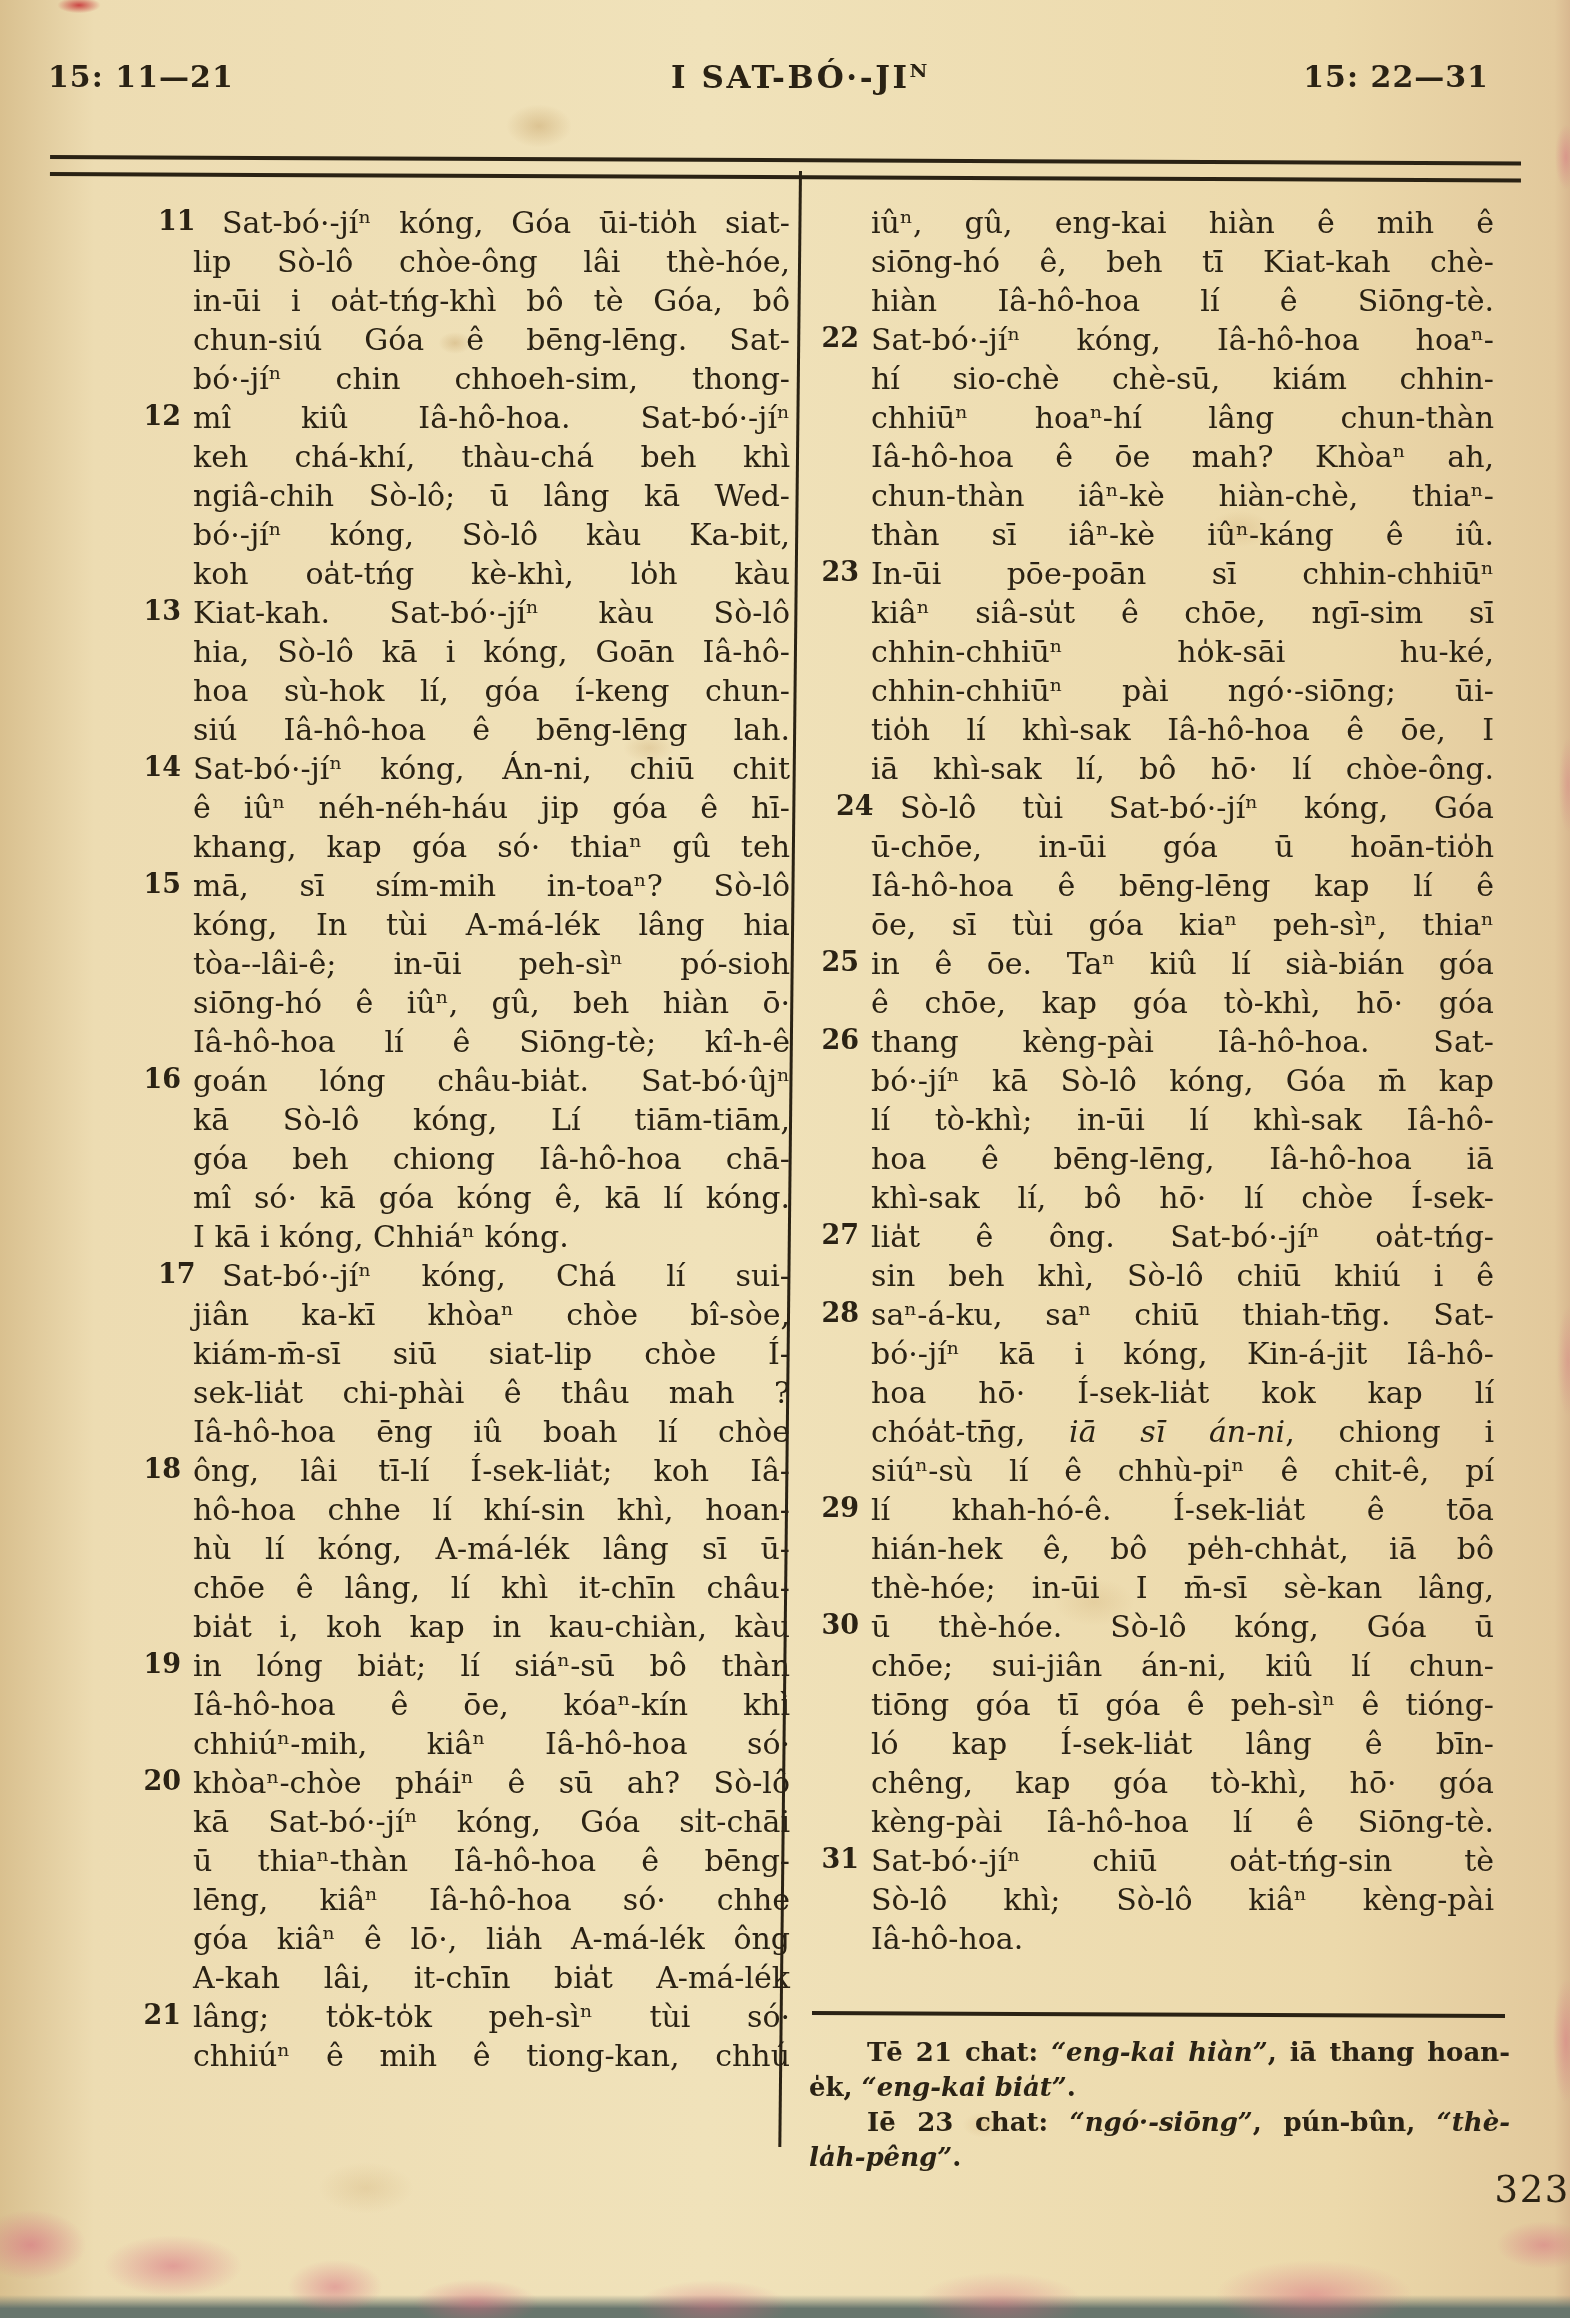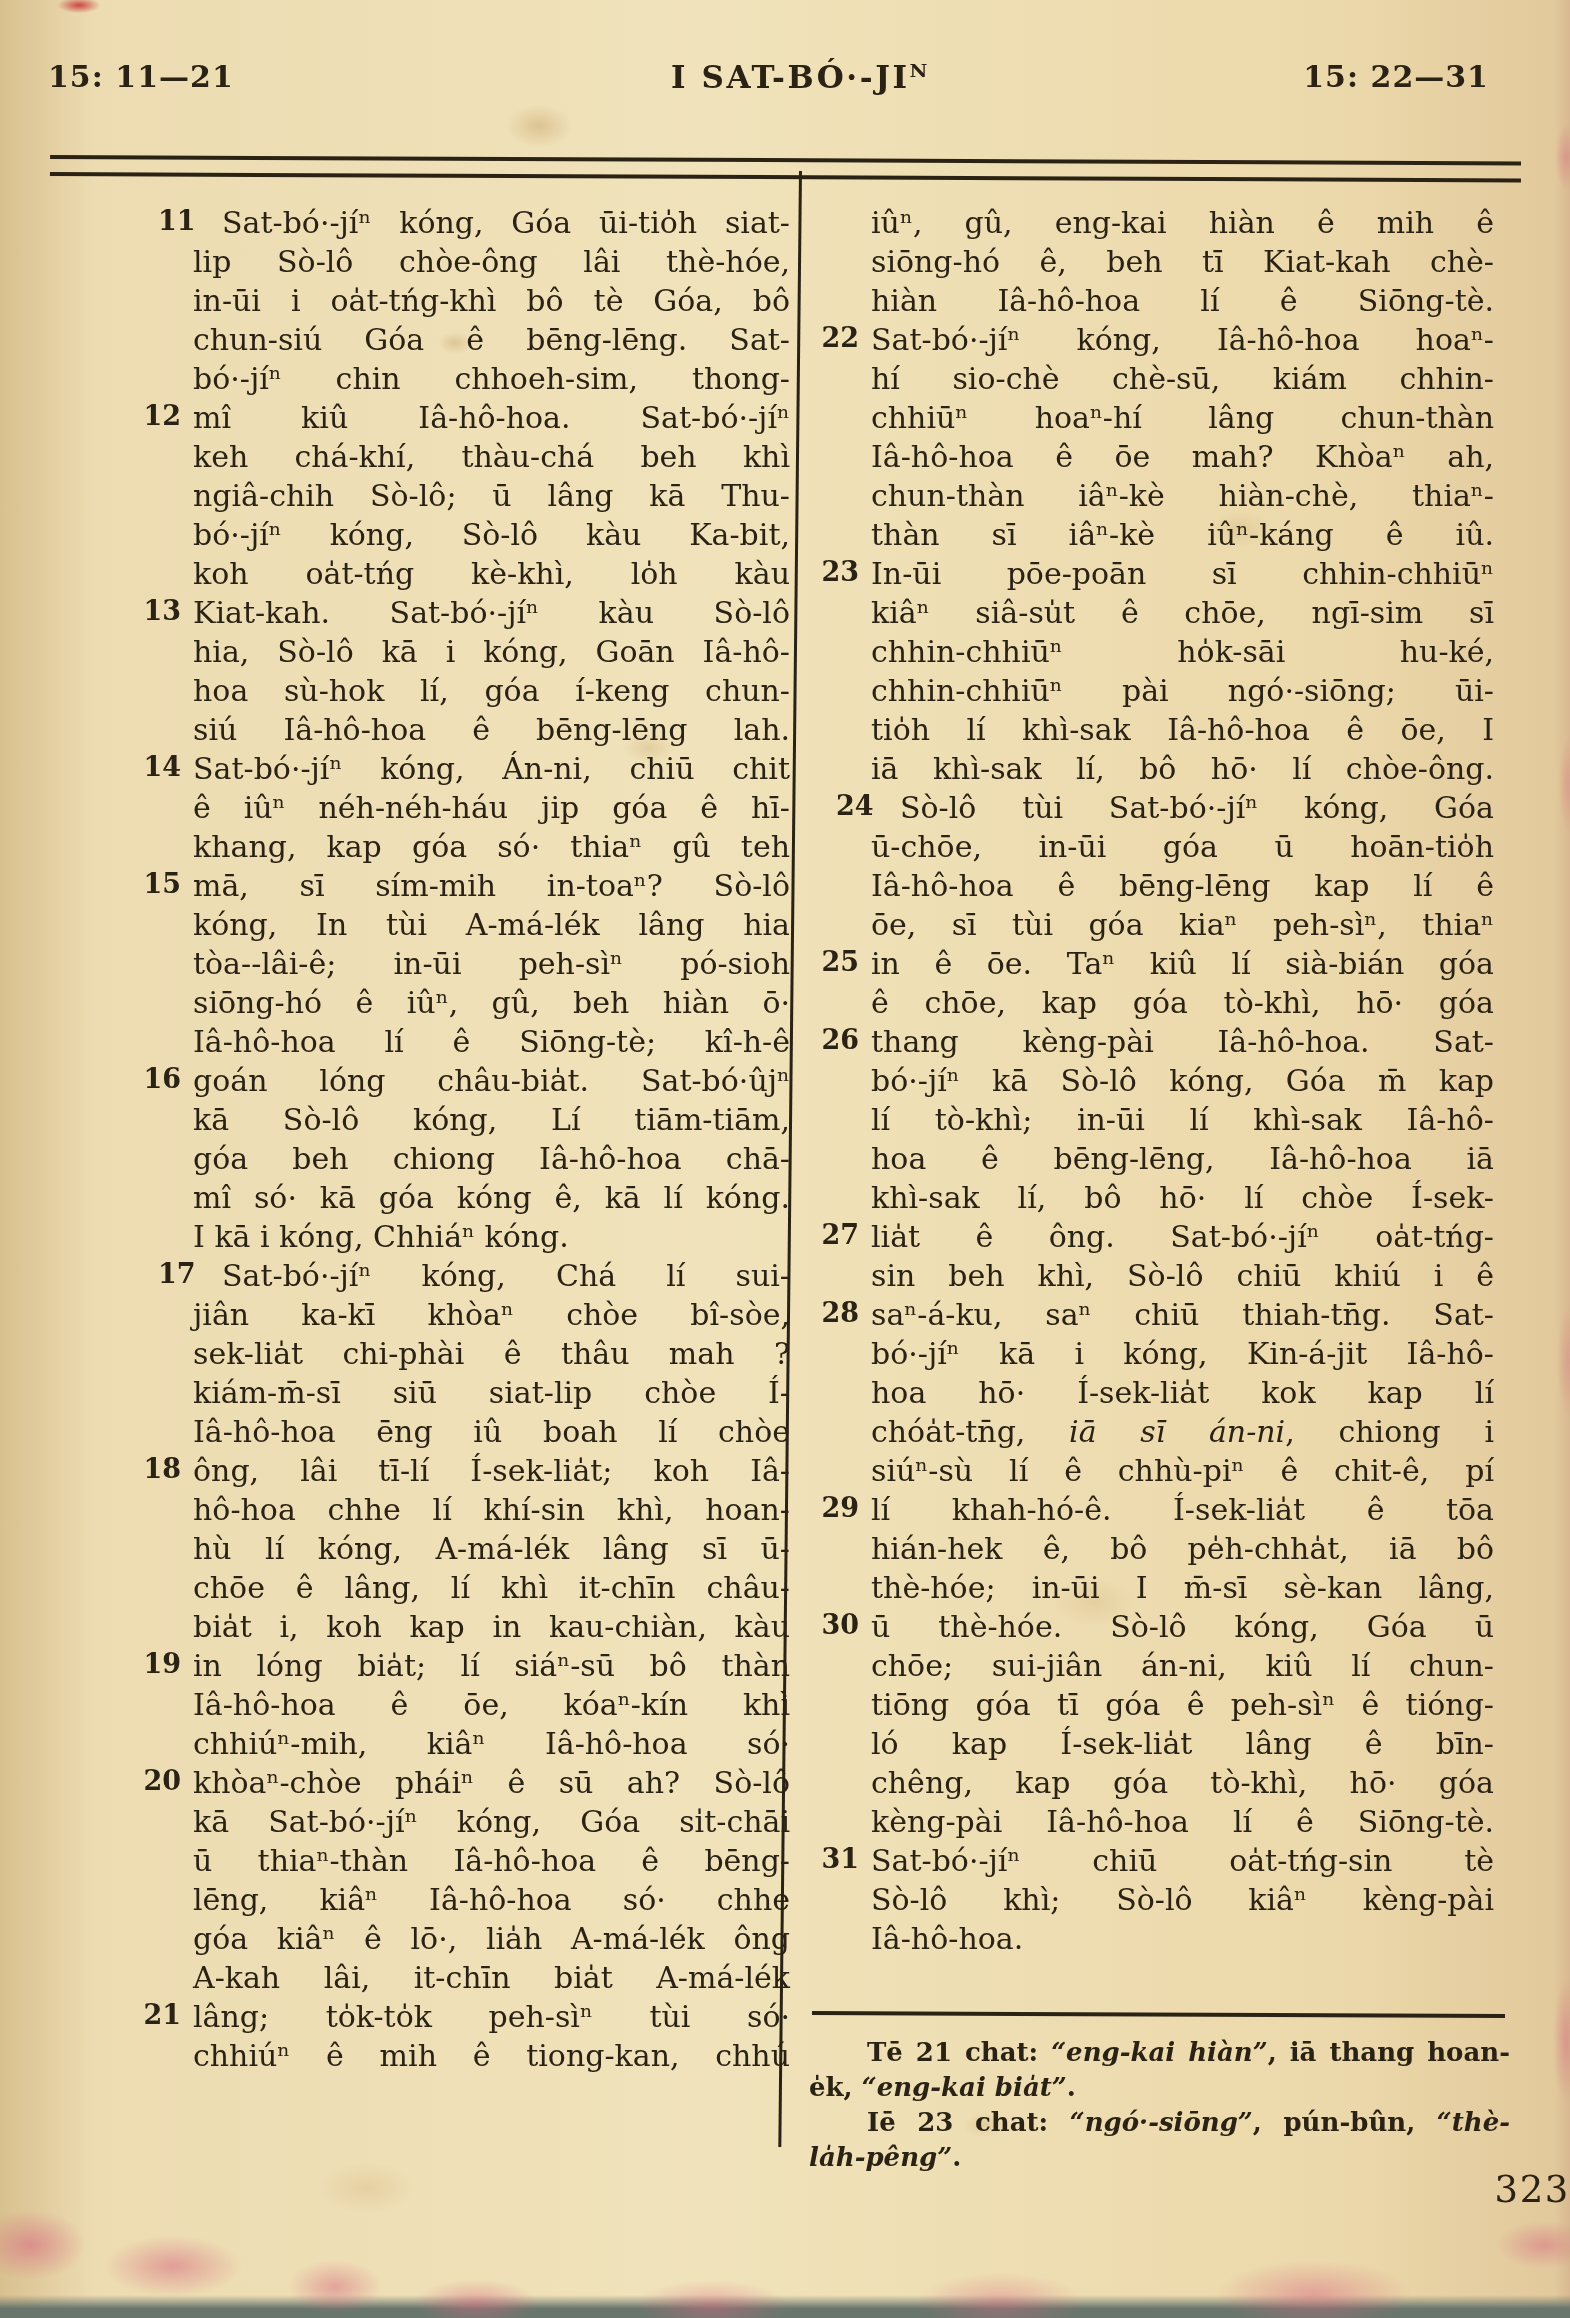--- a/index.html
+++ b/index.html
@@ -99,21 +99,21 @@
   <div class="divider"></div>
 
   <div class="col col-left" id="left-column">
       <div class="line indent"><span class="vnum">11</span><span>Sat-bó·-jíⁿ kóng, Góa ūi-tio̍h siat-</span></div>
       <div class="line"><span>lip Sò-lô chòe-ông lâi thè-hóe,</span></div>
       <div class="line"><span>in-ūi i oa̍t-tńg-khì bô tè Góa, bô</span></div>
       <div class="line"><span>chun-siú Góa ê bēng-lēng.  Sat-</span></div>
       <div class="line"><span>bó·-jíⁿ chin chhoeh-sim, thong-</span></div>
       <div class="line"><span class="vnum">12</span><span>mî kiû Iâ-hô-hoa.  Sat-bó·-jíⁿ</span></div>
       <div class="line"><span>keh chá-khí, thàu-chá beh khì</span></div>
-      <div class="line"><span>ngiâ-chih Sò-lô; ū lâng kā Thu-</span></div>
+      <div class="line"><span>ngiâ-chih Sò-lô; ū lâng kā Wed-</span></div>
       <div class="line"><span>bó·-jíⁿ kóng, Sò-lô kàu Ka-bit,</span></div>
       <div class="line"><span>koh oa̍t-tńg kè-khì, lo̍h kàu</span></div>
       <div class="line"><span class="vnum">13</span><span>Kiat-kah.  Sat-bó·-jíⁿ kàu Sò-lô</span></div>
       <div class="line"><span>hia, Sò-lô kā i kóng, Goān Iâ-hô-</span></div>
       <div class="line"><span>hoa sù-hok lí, góa í-keng chun-</span></div>
       <div class="line"><span>siú Iâ-hô-hoa ê bēng-lēng lah.</span></div>
       <div class="line"><span class="vnum">14</span><span>Sat-bó·-jíⁿ kóng, Án-ni, chiū chit</span></div>
       <div class="line"><span>ê iûⁿ néh-néh-háu jip góa ê hī-</span></div>
       <div class="line"><span>khang, kap góa só· thiaⁿ gû teh</span></div>
       <div class="line"><span class="vnum">15</span><span>mā, sī sím-mih in-toaⁿ?  Sò-lô</span></div>
@@ -121,22 +121,22 @@
       <div class="line"><span>tòa--lâi-ê; in-ūi peh-sìⁿ pó-sioh</span></div>
       <div class="line"><span>siōng-hó ê iûⁿ, gû, beh hiàn ō·</span></div>
       <div class="line"><span>Iâ-hô-hoa lí ê Siōng-tè; kî-h-ê</span></div>
       <div class="line"><span class="vnum">16</span><span>goán lóng châu-bia̍t.  Sat-bó·ûjⁿ</span></div>
       <div class="line"><span>kā Sò-lô kóng, Lí tiām-tiām,</span></div>
       <div class="line"><span>góa beh chiong Iâ-hô-hoa chā-</span></div>
       <div class="line"><span>mî só· kā góa kóng ê, kā lí kóng.</span></div>
       <div class="line nojust"><span>I kā i kóng, Chhiáⁿ kóng.</span></div>
       <div class="line indent"><span class="vnum">17</span><span>Sat-bó·-jíⁿ kóng, Chá lí sui-</span></div>
       <div class="line"><span>jiân ka-kī khòaⁿ chòe bî-sòe,</span></div>
+      <div class="line"><span>kiám-m̄-sī siū siat-lip chòe Í-</span></div>
       <div class="line"><span>sek-lia̍t chi-phài ê thâu mah ?</span></div>
-      <div class="line"><span>kiám-m̄-sī siū siat-lip chòe Í-</span></div>
       <div class="line"><span>Iâ-hô-hoa ēng iû boah lí chòe</span></div>
       <div class="line"><span class="vnum">18</span><span>ông, lâi tī-lí Í-sek-lia̍t; koh Iâ-</span></div>
       <div class="line"><span>hô-hoa chhe lí khí-sin khì, hoan-</span></div>
       <div class="line"><span>hù lí kóng, A-má-lék lâng sī ū-</span></div>
       <div class="line"><span>chōe ê lâng, lí khì it-chīn châu-</span></div>
       <div class="line"><span>bia̍t i, koh kap in kau-chiàn, kàu</span></div>
       <div class="line"><span class="vnum">19</span><span>in lóng bia̍t; lí siáⁿ-sū bô thàn</span></div>
       <div class="line"><span>Iâ-hô-hoa ê ōe, kóaⁿ-kín khì</span></div>
       <div class="line"><span>chhiúⁿ-mih, kiâⁿ Iâ-hô-hoa só·</span></div>
       <div class="line"><span class="vnum">20</span><span>khòaⁿ-chòe pháiⁿ ê sū ah?  Sò-lô</span></div>

